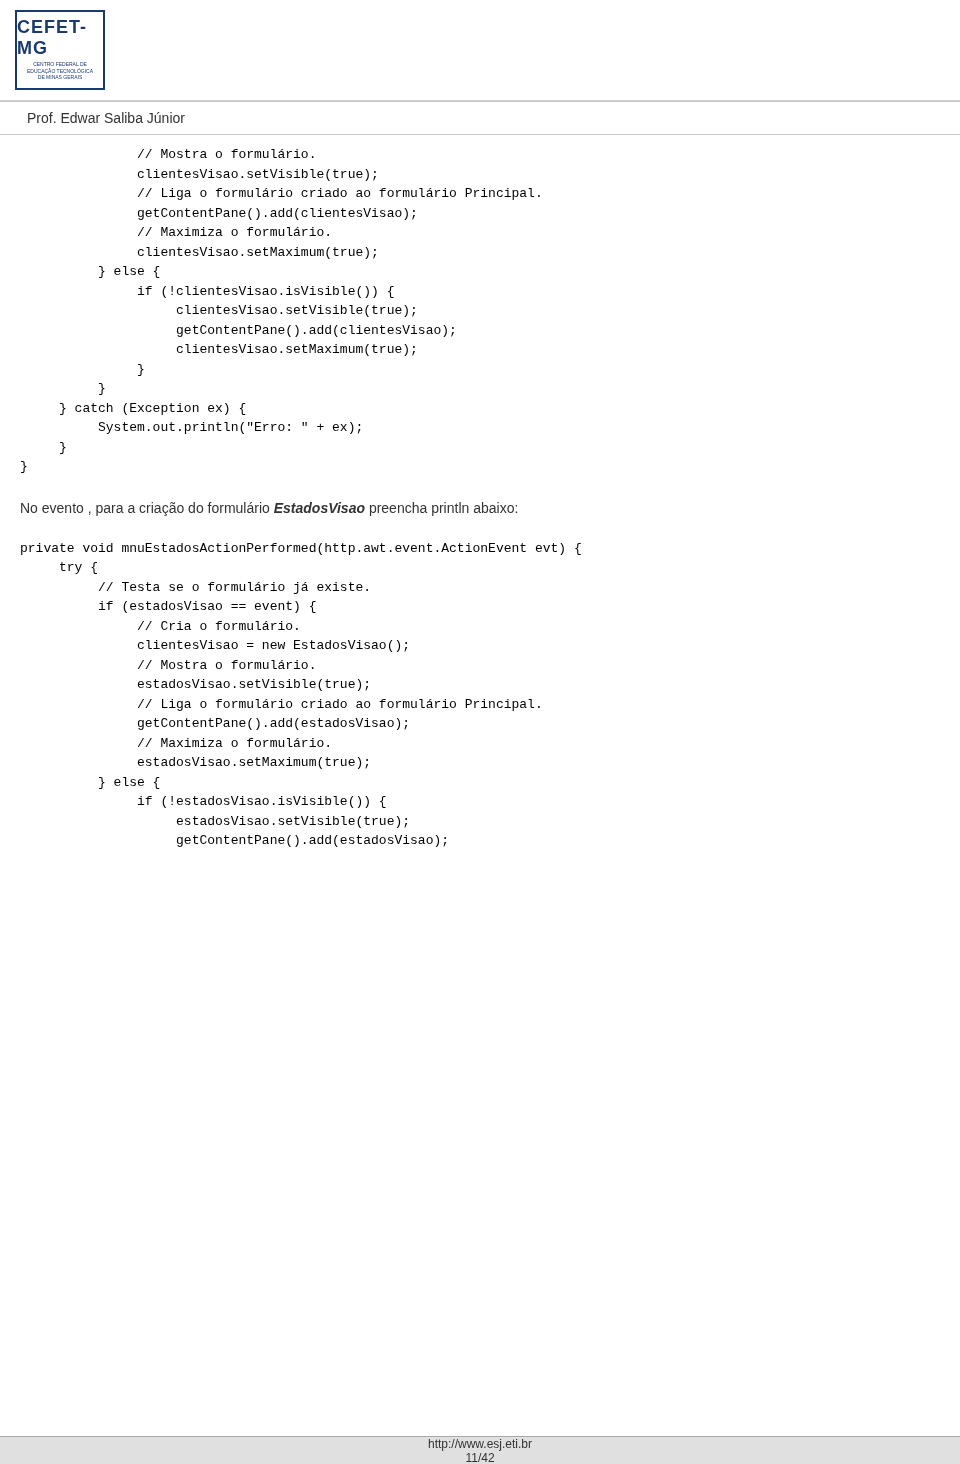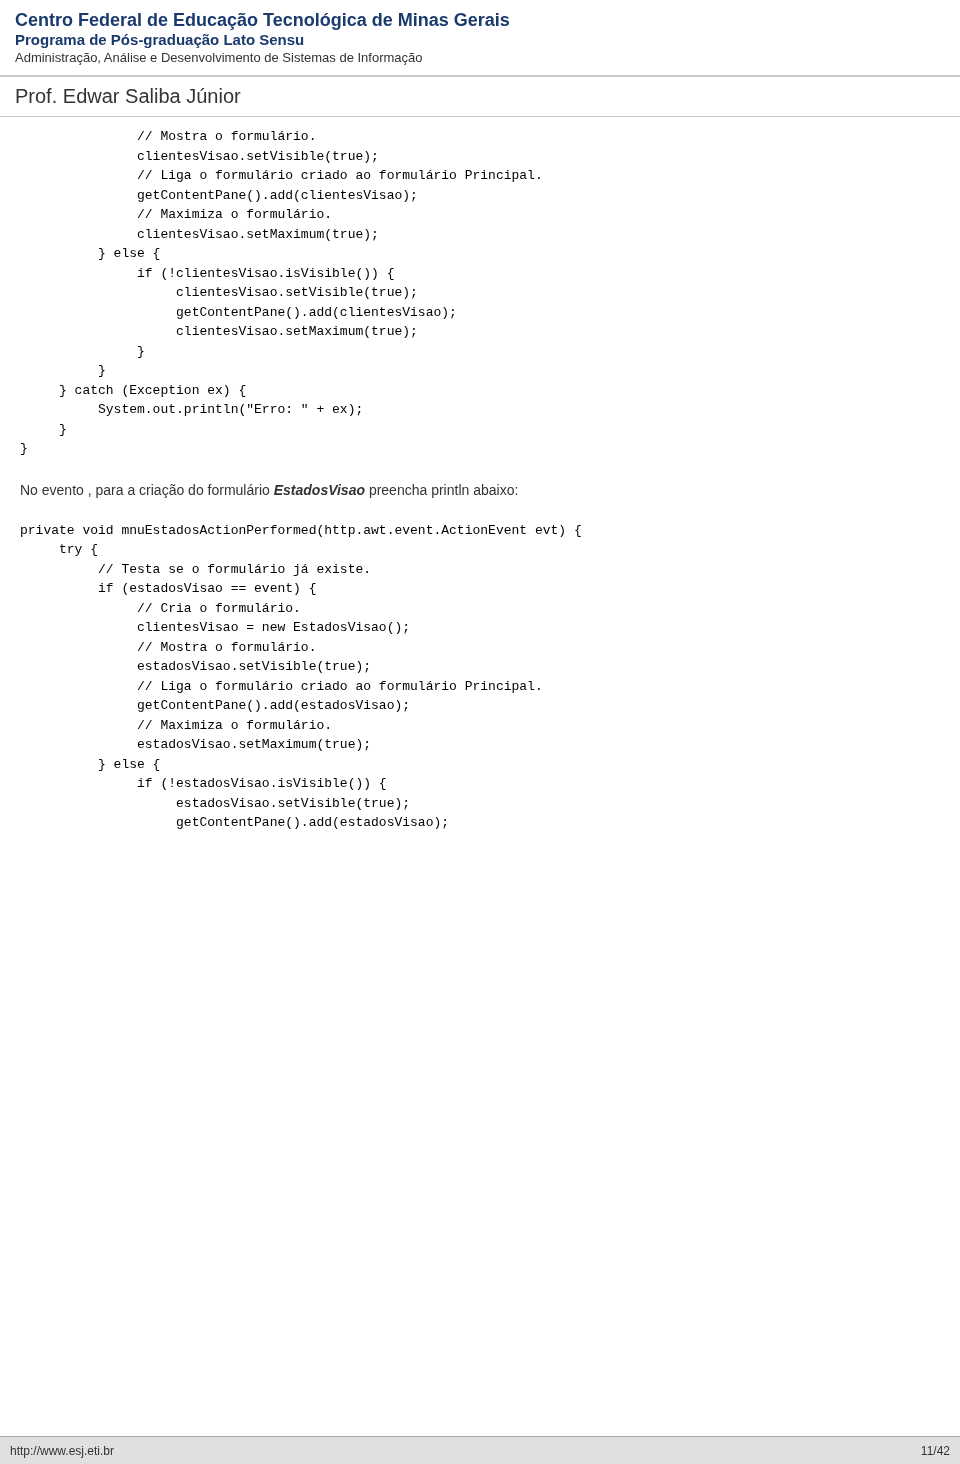--- a/index.html
+++ b/index.html
@@ -61,22 +61,22 @@
       color: #1a3a6e;
     }
     .header-desc {
       font-size: 13px;
       color: #333;
       margin-top: 2px;
     }
 
     
     .professor-line {
-      padding: 8px 15px;
-      font-size: 20px;
+      padding: 8px 27px;
+      font-size: 14px;
       color: #333;
       border-bottom: 1px solid #ccc;
     }
 
     
     .main-content {
       padding: 10px 4px 40px 20px;
     }
 
     
@@ -109,30 +109,32 @@
       width: 960px;
       height: 28px;
       background: #e0e0e0;
       border-top: 1px solid #aaa;
       display: flex;
       align-items: center;
       justify-content: space-between;
       padding: 0 10px;
       font-size: 12px;
       color: #333;
+      flex-direction: column;
     }
   </style>
 </head>
 <body>
 
 <div class="header">
-  <div class="header-text">
-    <div class="header-title">Centro Federal de Educação Tecnológica de Minas Gerais</div>
-    <div class="header-subtitle">Programa de Pós-graduação Lato Sensu</div>
-    <div class="header-desc">Administração, Análise e Desenvolvimento de Sistemas de Informação</div>
+  <div class="logo-area">
+    <div class="logo-box">
+      <div class="logo-cefet">CEFET-MG</div>
+      <div class="logo-subtitle">CENTRO FEDERAL DE<br>EDUCAÇÃO TECNOLÓGICA<br>DE MINAS GERAIS</div>
+    </div>
   </div>
 </div>
 
 <div class="professor-line">
   <span>Prof. Edwar Saliba Júnior</span>
 </div>
 
 <div class="main-content">
 
   <div class="code-block"><span>               // Mostra o formulário.</span>

